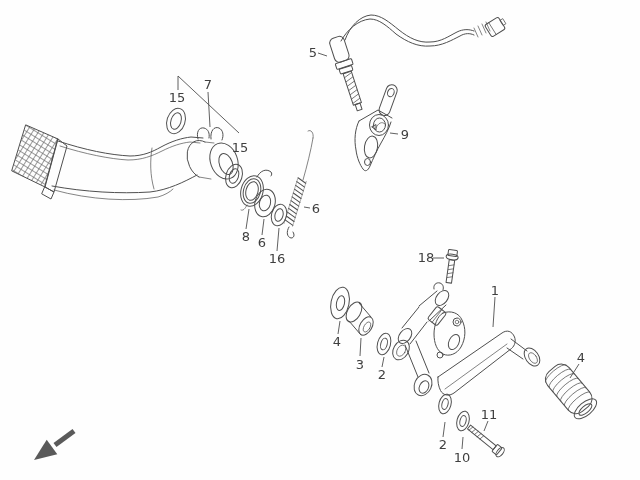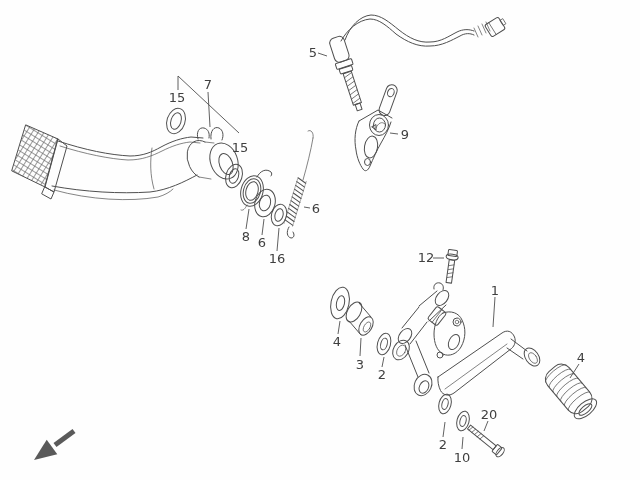--- a/index.html
+++ b/index.html
@@ -249,23 +249,23 @@
   <div>
       <div class="callout" style="left: 177px; top: 97px;">15</div>
       <div class="callout" style="left: 208px; top: 84px;">7</div>
       <div class="callout" style="left: 240px; top: 147px;">15</div>
       <div class="callout" style="left: 313px; top: 52px;">5</div>
       <div class="callout" style="left: 405px; top: 134px;">9</div>
       <div class="callout" style="left: 316px; top: 208px;">6</div>
       <div class="callout" style="left: 246px; top: 236px;">8</div>
       <div class="callout" style="left: 262px; top: 242px;">6</div>
       <div class="callout" style="left: 277px; top: 258px;">16</div>
-      <div class="callout" style="left: 426px; top: 257px;">12</div>
+      <div class="callout" style="left: 426px; top: 257px;">18</div>
       <div class="callout" style="left: 495px; top: 290px;">1</div>
       <div class="callout" style="left: 337px; top: 341px;">4</div>
       <div class="callout" style="left: 360px; top: 364px;">3</div>
       <div class="callout" style="left: 382px; top: 374px;">2</div>
       <div class="callout" style="left: 581px; top: 357px;">4</div>
       <div class="callout" style="left: 443px; top: 444px;">2</div>
       <div class="callout" style="left: 462px; top: 457px;">10</div>
-      <div class="callout" style="left: 489px; top: 414px;">20</div>
+      <div class="callout" style="left: 489px; top: 414px;">11</div>
     </div>
 </div>
 
 </body></html>

